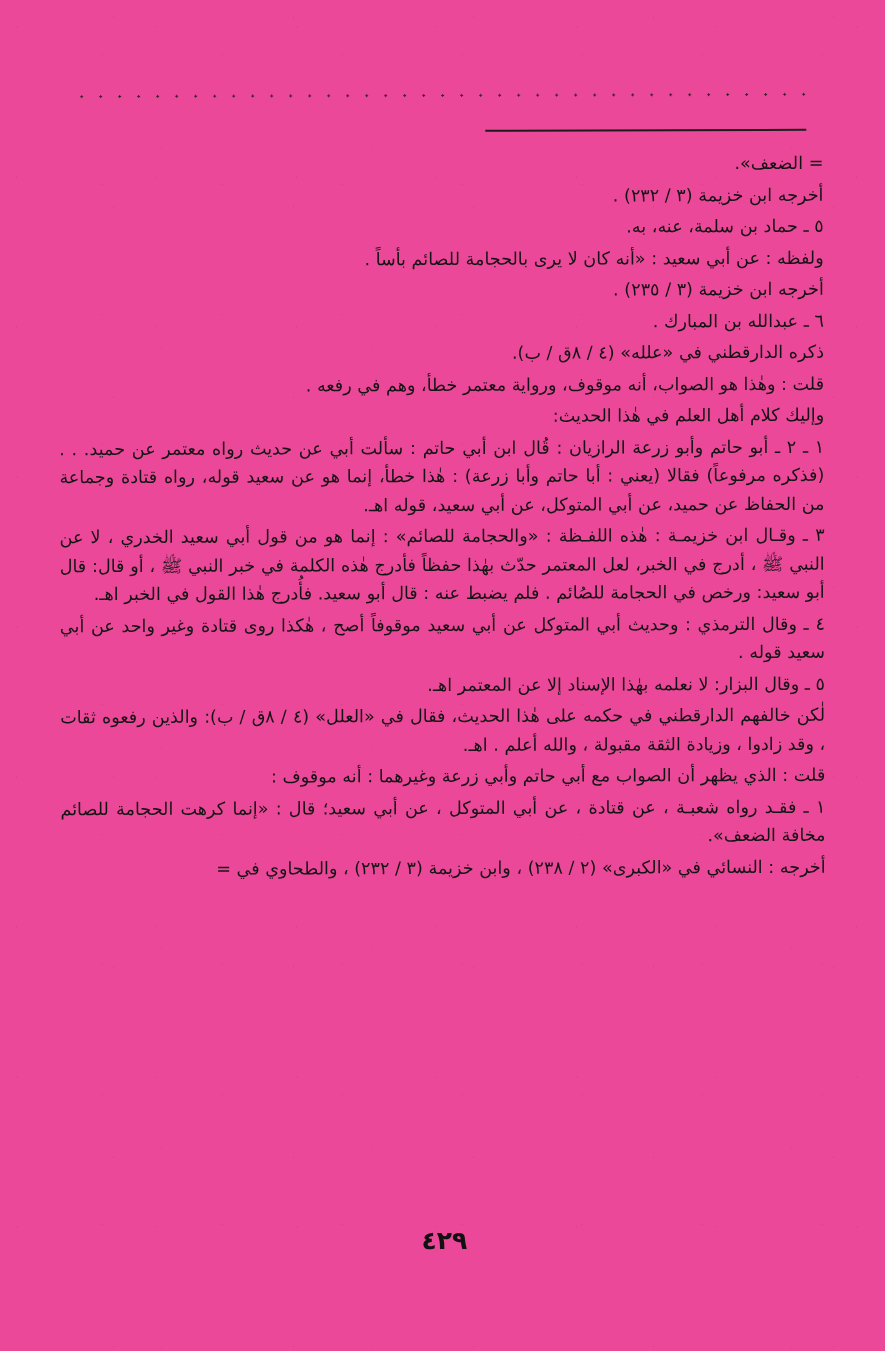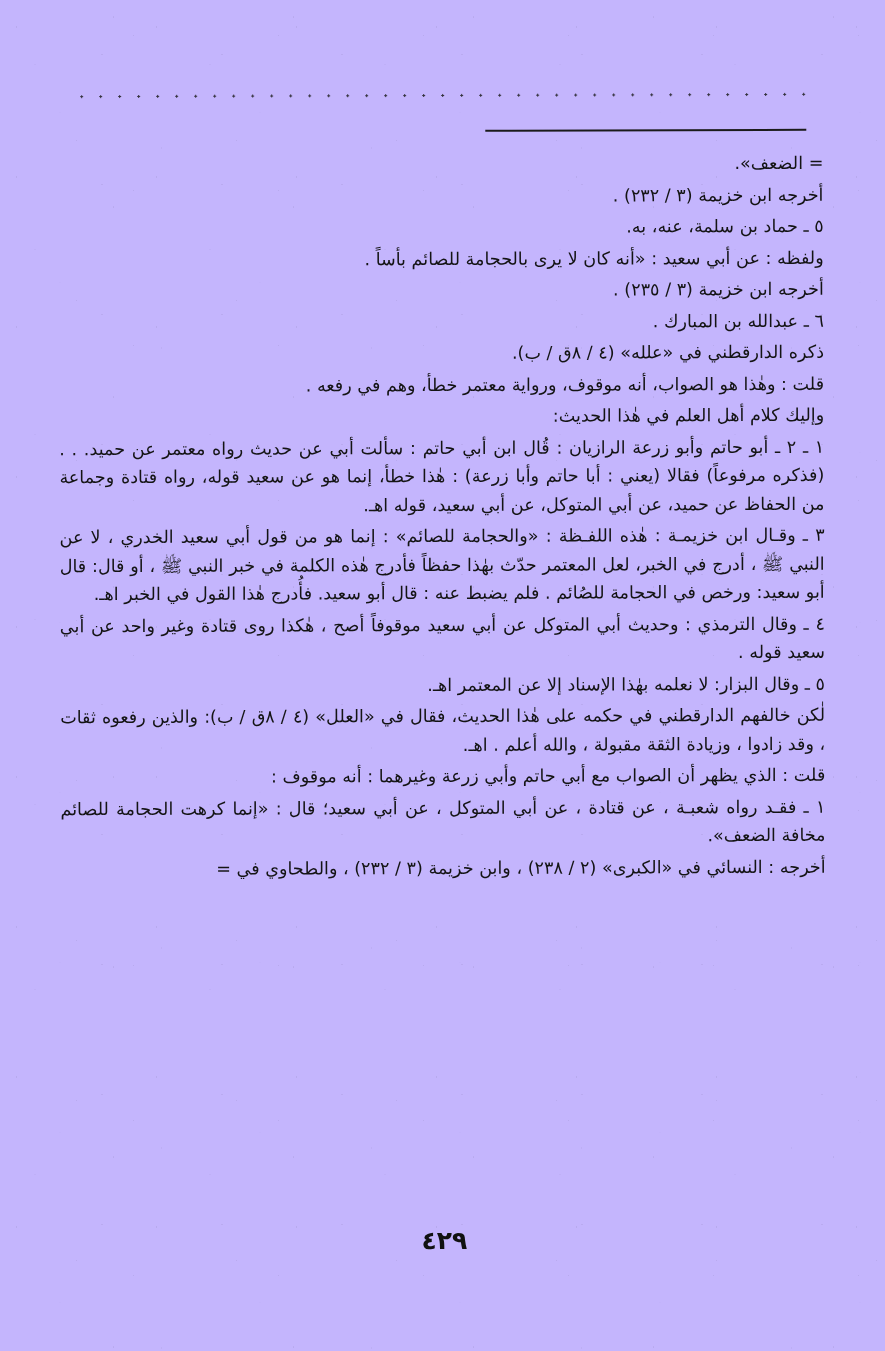--- a/index.html
+++ b/index.html
@@ -11,21 +11,21 @@
     width: 885px;
     height: 1351px;
     position: relative;
     font-family: "DejaVu Sans", sans-serif;
     color: #141414;
     overflow: hidden;
   }
   .page {
     position: absolute;
     inset: 0;
-    background: #c4b5fd;
+    background: #ec4899;
   }
 
   
   .scan-noise {
     position: absolute;
     inset: 0;
     pointer-events: none;
     opacity: .055;
     background-image:
       radial-gradient(circle at 12% 18%, #000 0.6px, transparent 0.7px),

